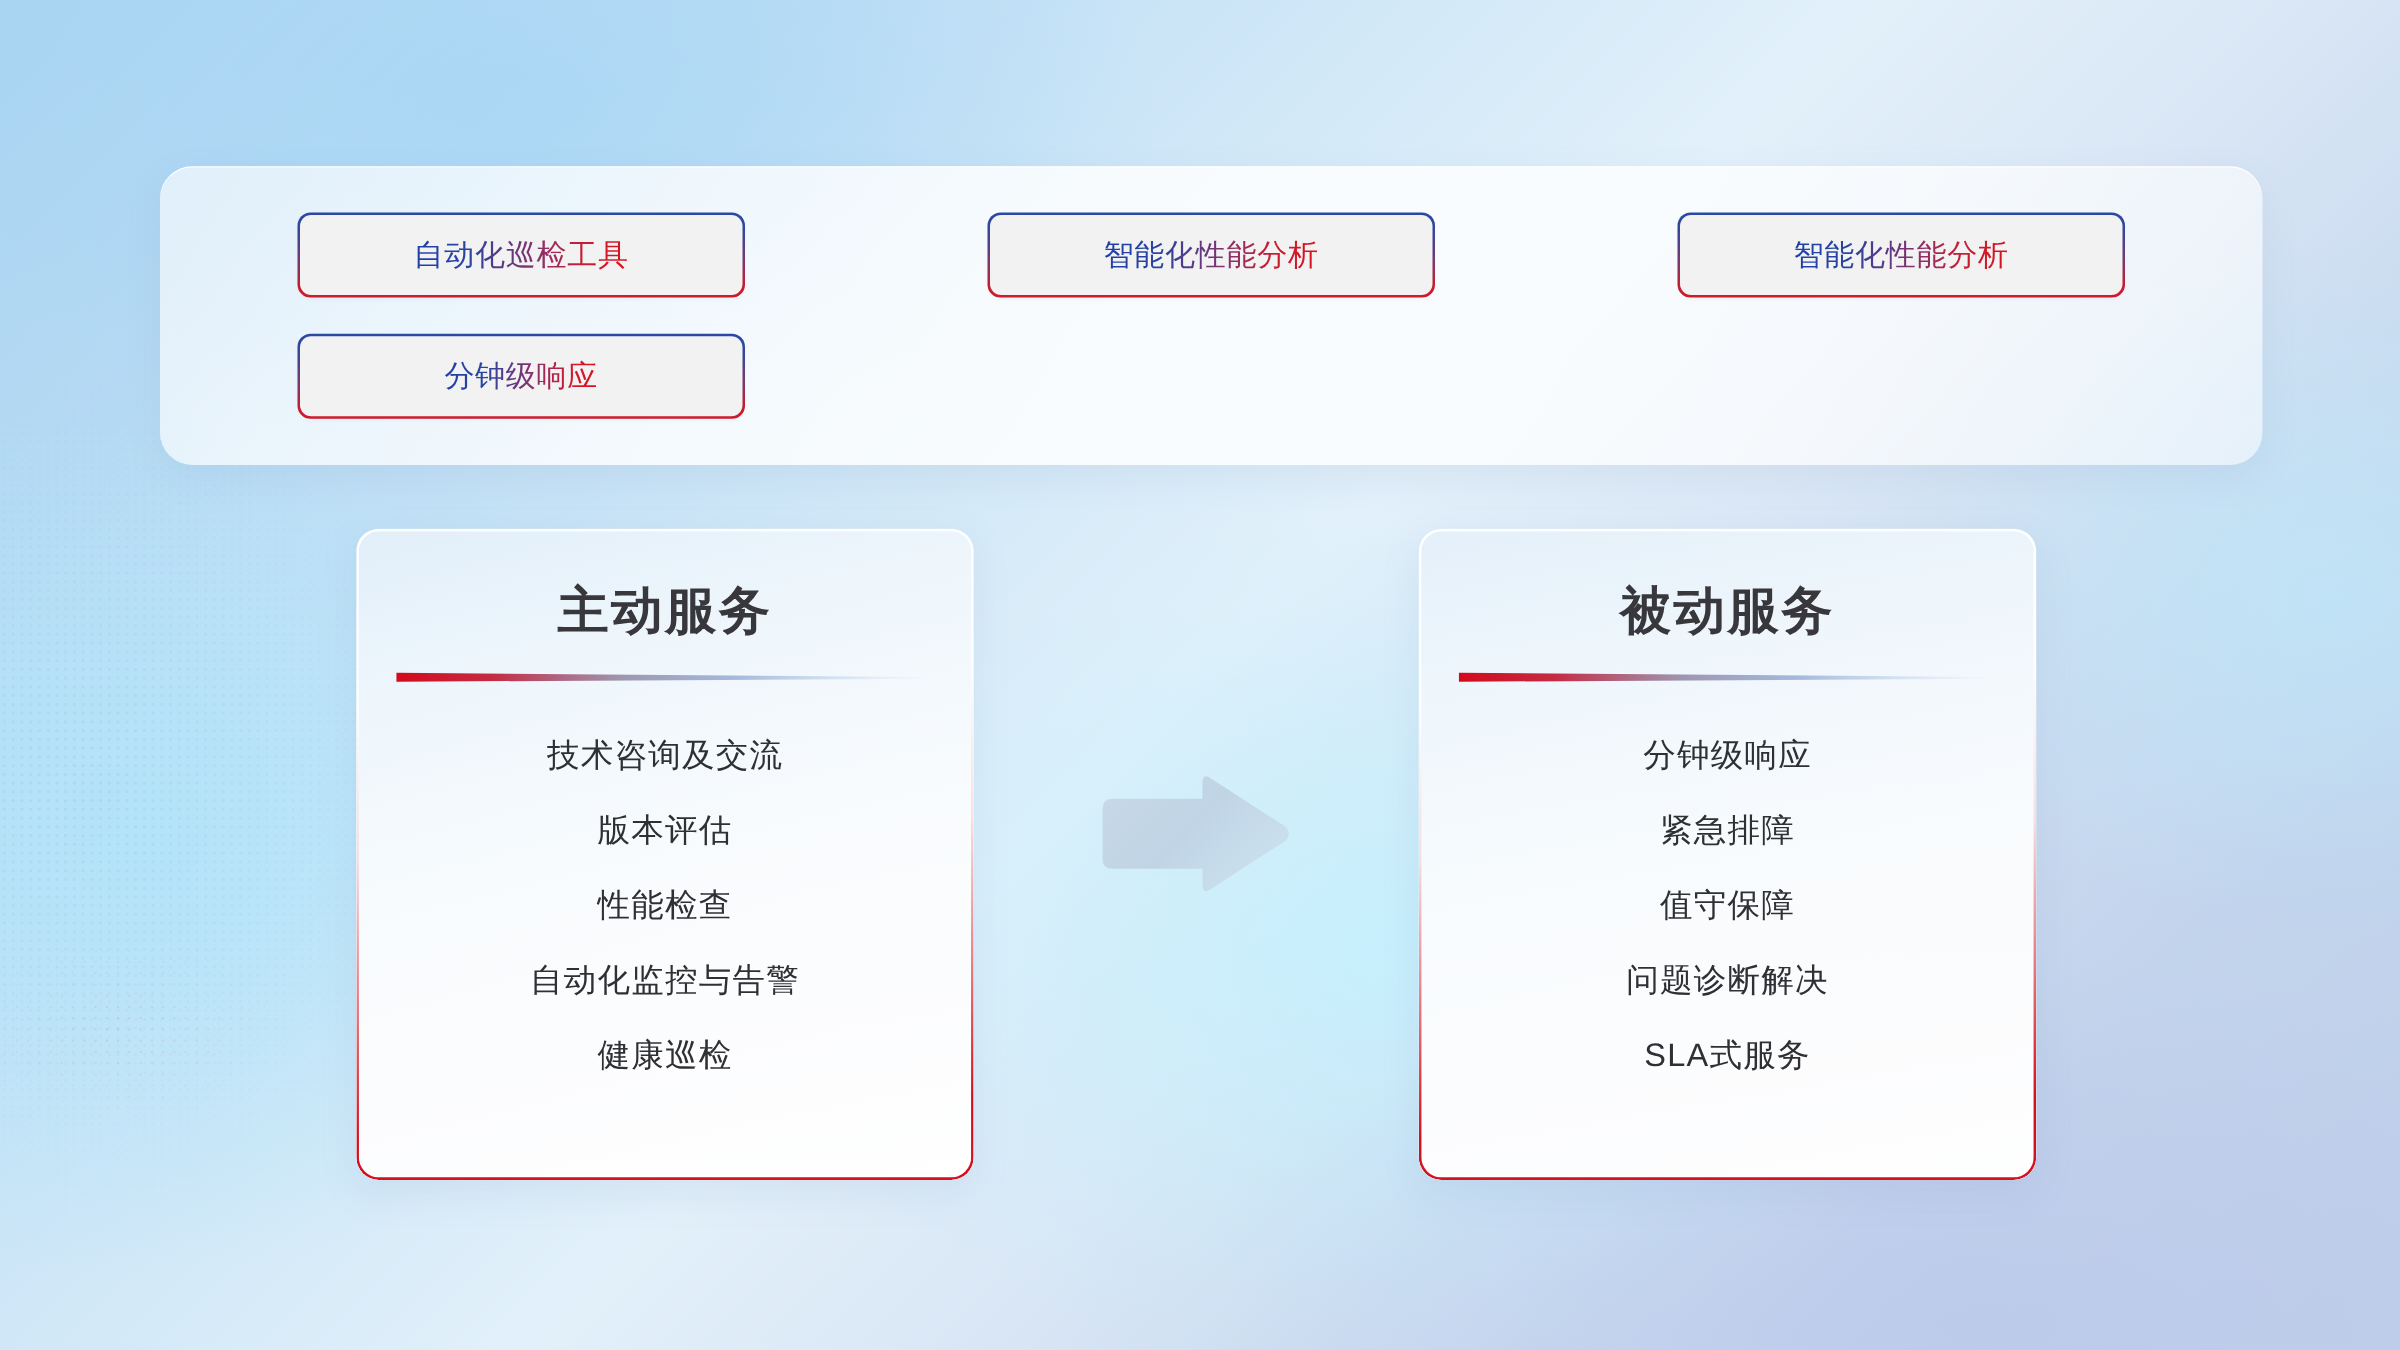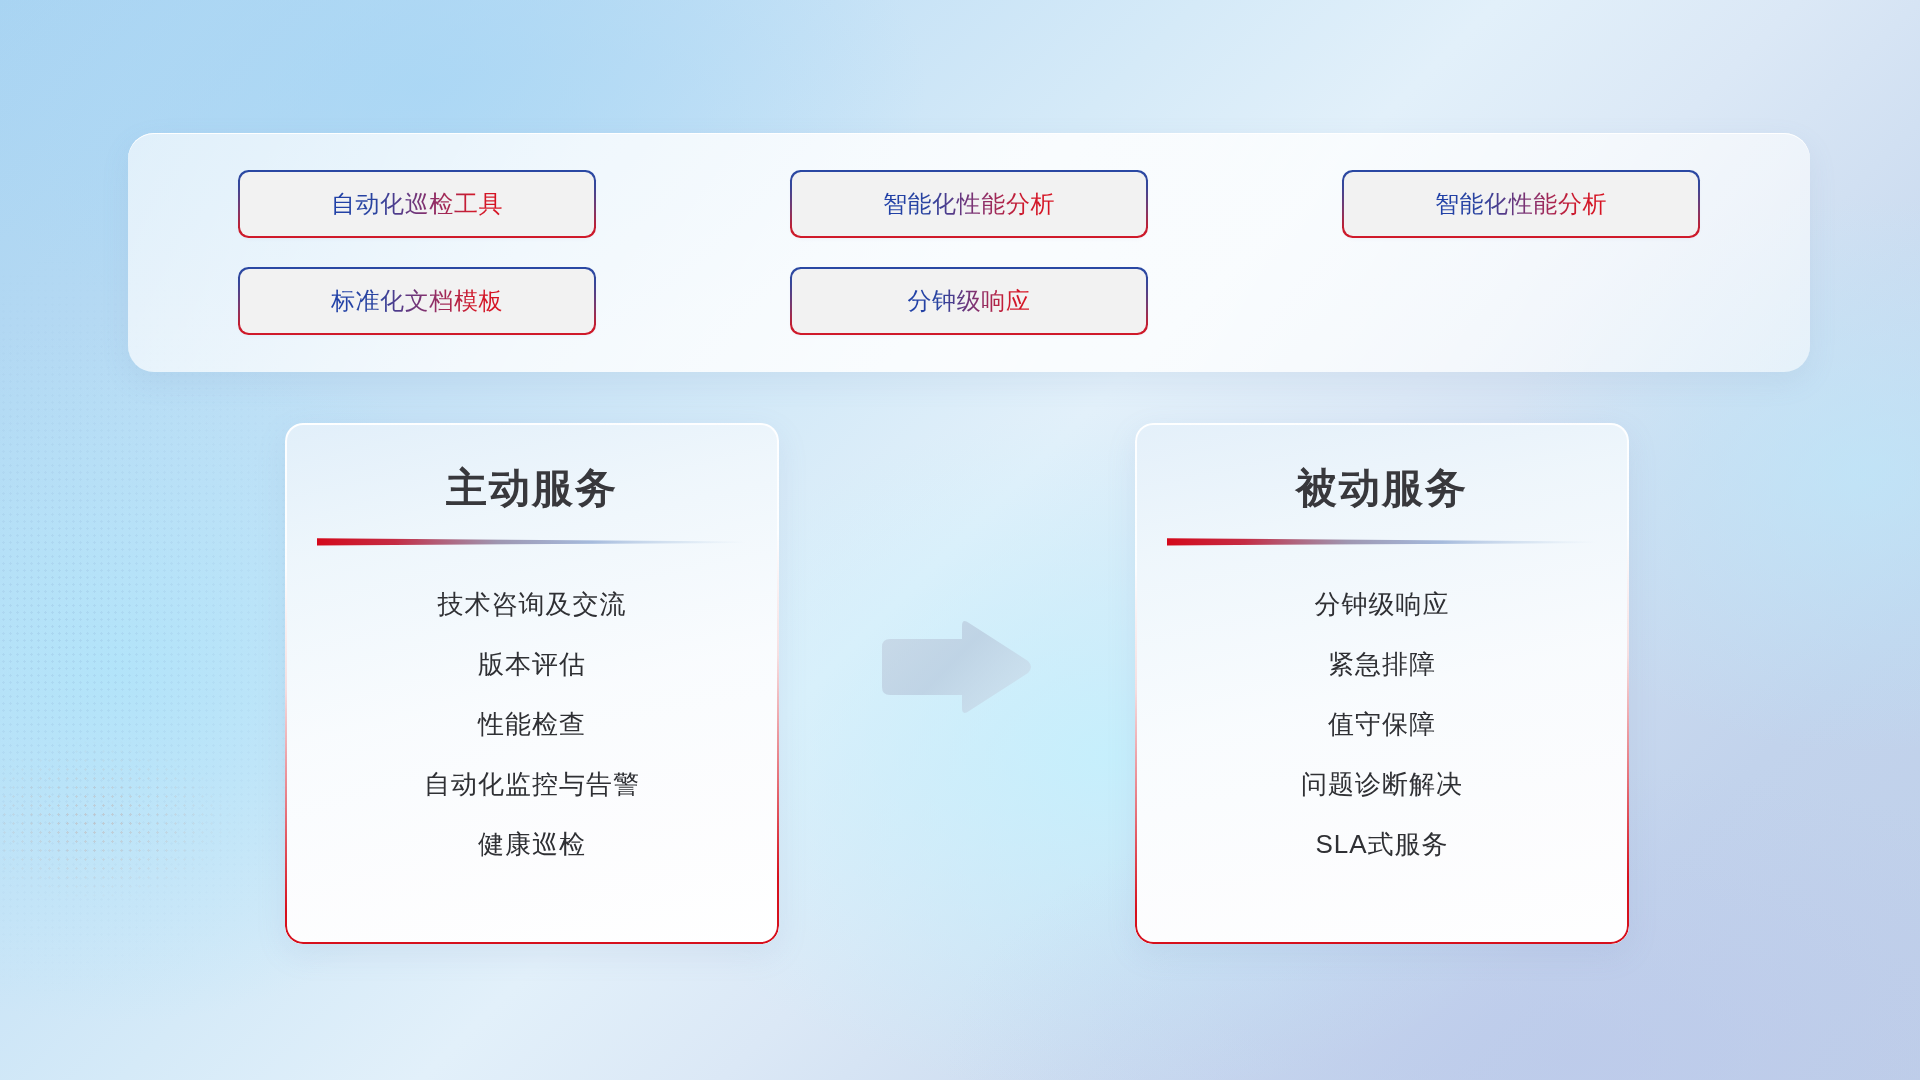--- a/index.html
+++ b/index.html
@@ -165,23 +165,20 @@
     <div class="pill">
       <span class="pill-label">自动化巡检工具</span>
     </div>
     <div class="pill">
       <span class="pill-label">智能化性能分析</span>
     </div>
     <div class="pill">
       <span class="pill-label">智能化性能分析</span>
     </div>
     <div class="pill">
-      <span class="pill-label">标准化文档模板</span>
-    </div>
-    <div class="pill">
       <span class="pill-label">分钟级响应</span>
     </div>
 
   </div>
 </div>
 
 <div class="service-card" id="card-proactive">
   <div class="card-title">主动服务</div>
 
   <svg class="card-divider" viewBox="0 0 430 10" preserveAspectRatio="none">

